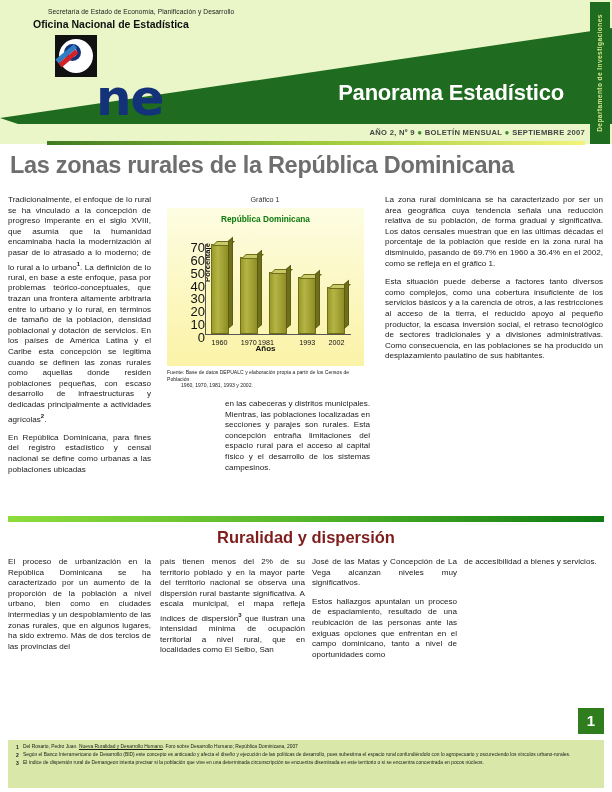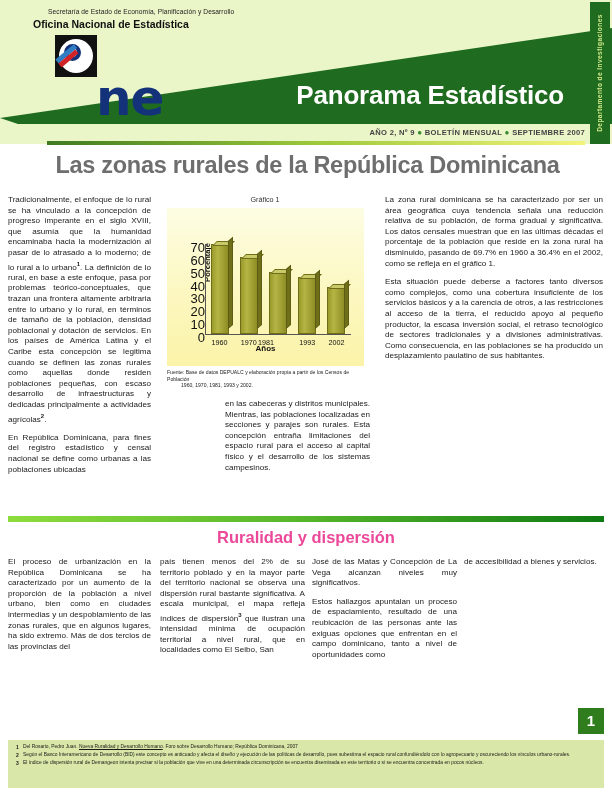--- a/index.html
+++ b/index.html
@@ -52,21 +52,21 @@
   }
   .logo-ne{
     position:absolute;left:41px;top:-1px;
     font-size:50px;font-weight:bold;color:#13327a;
     letter-spacing:-1px;line-height:52px;
     font-family:"DejaVu Sans", sans-serif;
     margin-top:40px;
   }
   .panorama{
     position:absolute;right:48px;top:80px;
-    font-size:26px;font-weight:bold;color:#ffffff;
+    font-size:22px;font-weight:bold;color:#ffffff;
     letter-spacing:-0.2px;
     font-family:"Liberation Sans", sans-serif;
   }
   .dept-vertical{
     position:absolute;right:2px;top:2px;
     width:20px;height:142px;
     background:#1f6b1f;
   }
   .dept-vertical span{
     position:absolute;left:-61px;top:61px;width:142px;
@@ -85,21 +85,20 @@
   .rule-grad{
     position:absolute;left:47px;top:141px;width:538px;height:4px;
     background:linear-gradient(to right,#3f7a22,#9dc93a,#f3f37a);
   }
 
   
   .main-title{
     position:absolute;left:10px;top:152px;width:595px;
     font-size:23.5px;font-weight:bold;color:#6e6e6e;
     letter-spacing:-0.3px;
-    text-align:center;
   }
 
   
   .col{
     position:absolute;
     font-size:8.1px;line-height:10.6px;color:#1a1a1a;
     text-align:justify;
     font-family:"Liberation Sans", sans-serif;
   }
   .col p{margin:0 0 8px 0;}
@@ -167,21 +166,21 @@
   .chart-source .indent{display:block;padding-left:14px;}
   #col-mid-3{left:225px;top:399px;width:145px;}
 
   
   .sec-rule{
     position:absolute;left:8px;top:516px;width:596px;height:6px;
     background:linear-gradient(to right,#8ddc3c,#55b52a,#0e7a12);
   }
   .sec-title{
     position:absolute;left:0;top:528px;width:612px;text-align:center;
-    font-size:16.5px;font-weight:bold;color:#ec4899;
+    font-size:16.5px;font-weight:bold;color:#7f1d1d;
   }
 
   #col2-1{left:8px;top:557px;width:143px;}
   #col2-2{left:160px;top:557px;width:145px;}
   #col2-3{left:312px;top:557px;width:145px;}
   #col2-4{left:464px;top:557px;width:140px;}
 
   
   .page-badge{
     position:absolute;right:8px;top:708px;width:26px;height:26px;
@@ -244,20 +243,21 @@
 
 <div class="col" id="col-left-1">
   <p><span>Tradicionalmente, el enfoque de lo rural  se ha vinculado a la concepción de progreso imperante en el siglo XVIII, que asumía que la humanidad encaminaba hacia la modernización al pasar de lo atrasado a lo moderno; de lo rural a lo urbano</span><sup>1</sup><span>. La definición de lo rural, en base a este enfoque, pasa por problemas teórico-conceptuales, que trazan una frontera altamente arbitraria entre lo urbano y lo rural, en términos de tamaño de la población, densidad poblacional y dotación de servicios. En los países de América Latina y el Caribe esta concepción se legitima cuando se definen las zonas rurales como aquellas  donde residen poblaciones pequeñas, con escaso desarrollo de infraestructuras y dedicadas principalmente a actividades agrícolas</span><sup>2</sup><span>.</span></p>
   <p>En República Dominicana, para fines del registro estadístico y censal nacional se define como urbanas a las poblaciones ubicadas</p>
 </div>
 
 <div class="grafico-label">Gráfico 1</div>
 
 <div class="chart-box">
   <div class="chart-title">
+    <div>República Dominicana</div>
   </div>
   <div class="chart-plot">
     <div class="y-label">Porcentaje</div>
     <div class="axis-y"></div>
     <div class="axis-x"></div>
     <div id="yticks">
         <div class="ytick" style="top: 90px;">0</div>
         <div class="ytick" style="top: 77.1429px;">10</div>
         <div class="ytick" style="top: 64.2857px;">20</div>
         <div class="ytick" style="top: 51.4286px;">30</div>

